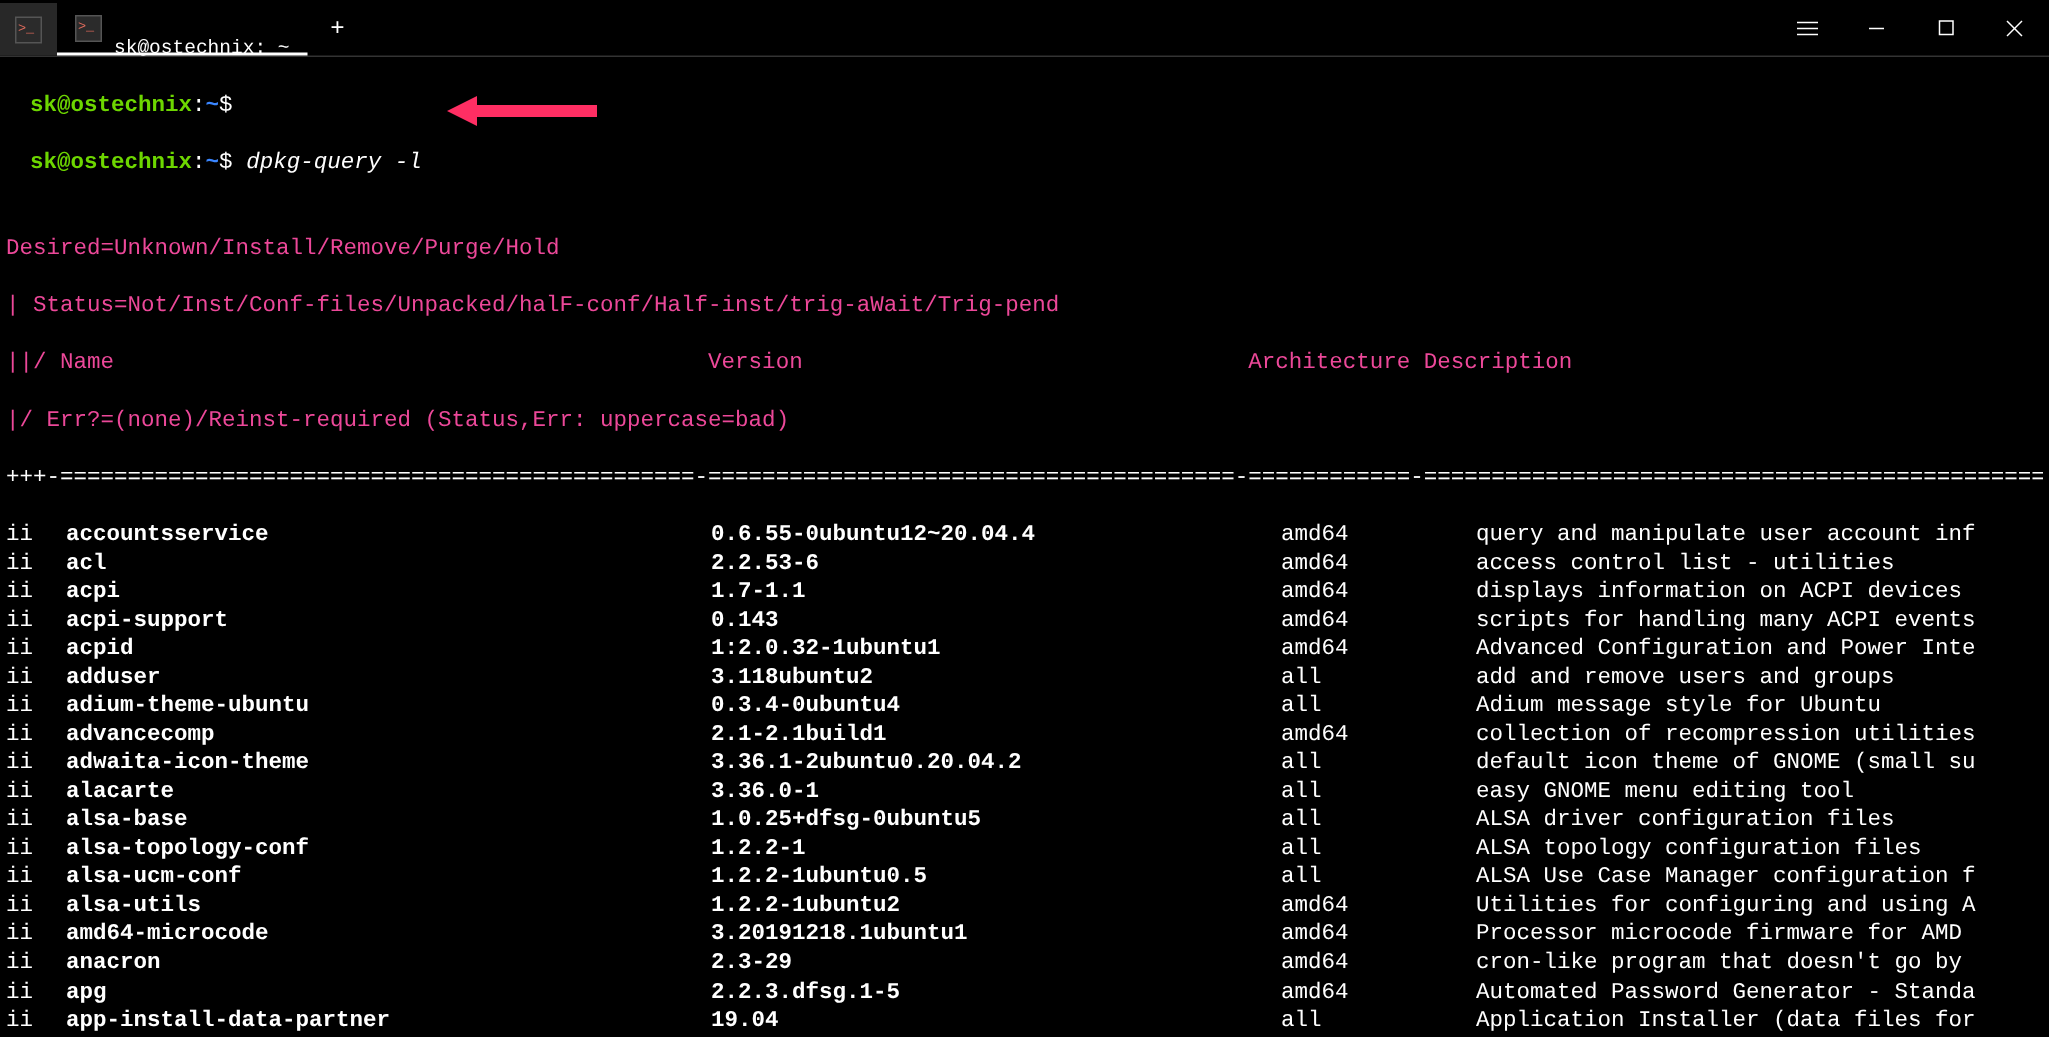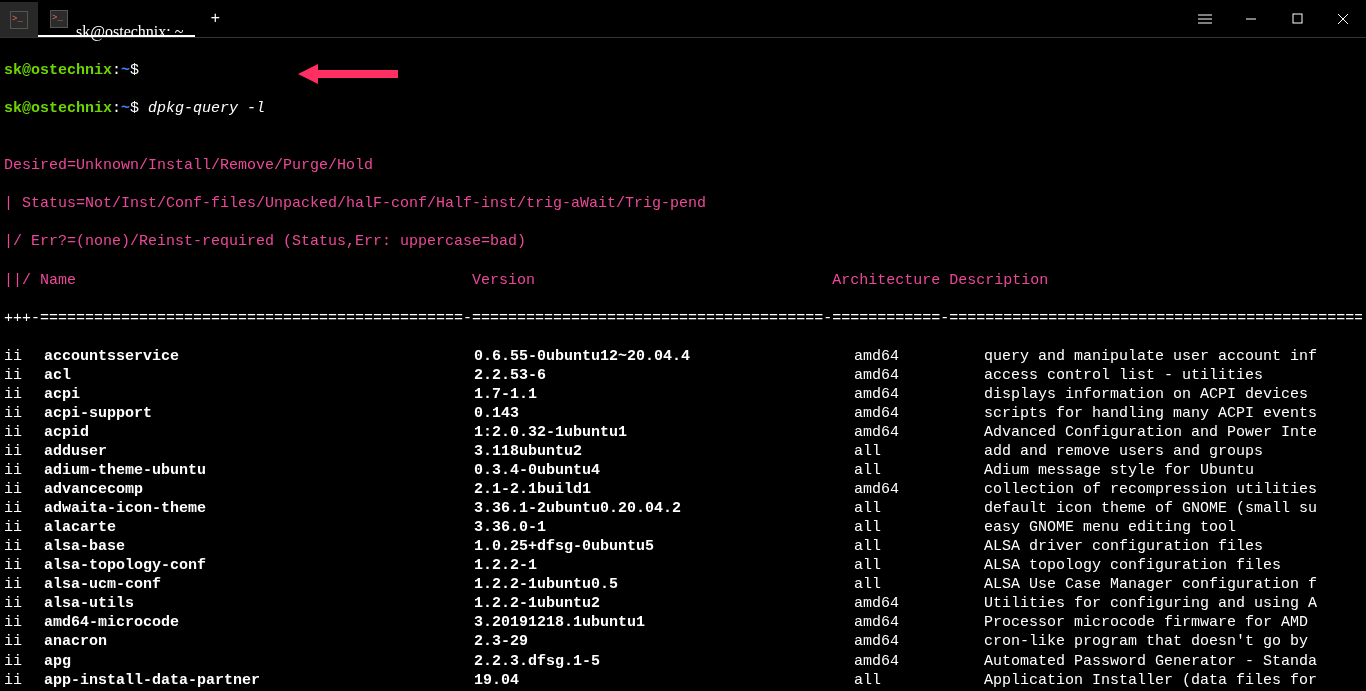--- a/index.html
+++ b/index.html
@@ -40,22 +40,22 @@
     }
     .tab.icon-only {
       background: #282828;
       padding: 0 10px;
     }
     .tab.active {
       border-bottom: 2px solid #fff;
       color: #fff;
     }
     .tab-title {
-      font-size: 16px;
-      font-family: Liberation Serif, serif;
+      font-size: 13px;
+      font-family: Liberation Mono, monospace;
       margin-top: 28px;
     }
     .addtab {
       width: 40px;
       display: flex;
       align-items: center;
       justify-content: center;
       color: #fff;
       font-size: 16px;
       cursor: pointer;
@@ -74,21 +74,21 @@
       justify-content: center;
       cursor: pointer;
       color: #fff;
     }
     .terminal {
       padding: 4px;
       white-space: pre;
       overflow: hidden;
       position: relative;
     }
-    .prompt-user { color: #6dd600; font-weight: bold; }
+    .prompt-user { color: #6dd600; font-weight: bold; margin-left: 16px; }
     .prompt-path { color: #3a86ff; font-weight: bold; }
     .prompt-sep { color: #fff; }
     .cmd { color: #fff; font-style: italic; }
     .arrow {
       position: absolute;
       left: 298px;
       top: 26px;
       display: flex;
       align-items: center;
     }
@@ -169,17 +169,17 @@
 
 <div class="terminal">
 <div><span class="prompt-user">sk@ostechnix</span><span class="prompt-sep">:</span><span class="prompt-path">~</span><span class="prompt-sep">$</span></div>
 <div><span class="prompt-user">sk@ostechnix</span><span class="prompt-sep">:</span><span class="prompt-path">~</span><span class="prompt-sep">$</span> <span class="cmd">dpkg-query -l</span></div>
 <div class="arrow">
   <div class="arrow-head"></div>
   <div class="arrow-line"></div>
 </div>
 <div class="hdr">Desired=Unknown/Install/Remove/Purge/Hold</div>
 <div class="hdr">| Status=Not/Inst/Conf-files/Unpacked/halF-conf/Half-inst/trig-aWait/Trig-pend</div>
+<div class="hdr">||/ Name                                            Version                                 Architecture Description</div>
 <div class="hdr">|/ Err?=(none)/Reinst-required (Status,Err: uppercase=bad)</div>
-<div class="hdr">||/ Name                                            Version                                 Architecture Description</div>
 <div class="ruler">+++-===============================================-=======================================-============-=================================================================================</div>
 <div id="pkg-list"><div class="pkg-line"><span class="col-status">ii</span><span class="col-name">accountsservice</span><span class="col-ver">0.6.55-0ubuntu12~20.04.4</span><span class="col-arch">amd64</span><span class="col-desc">query and manipulate user account inf</span></div><div class="pkg-line"><span class="col-status">ii</span><span class="col-name">acl</span><span class="col-ver">2.2.53-6</span><span class="col-arch">amd64</span><span class="col-desc">access control list - utilities</span></div><div class="pkg-line"><span class="col-status">ii</span><span class="col-name">acpi</span><span class="col-ver">1.7-1.1</span><span class="col-arch">amd64</span><span class="col-desc">displays information on ACPI devices</span></div><div class="pkg-line"><span class="col-status">ii</span><span class="col-name">acpi-support</span><span class="col-ver">0.143</span><span class="col-arch">amd64</span><span class="col-desc">scripts for handling many ACPI events</span></div><div class="pkg-line"><span class="col-status">ii</span><span class="col-name">acpid</span><span class="col-ver">1:2.0.32-1ubuntu1</span><span class="col-arch">amd64</span><span class="col-desc">Advanced Configuration and Power Inte</span></div><div class="pkg-line"><span class="col-status">ii</span><span class="col-name">adduser</span><span class="col-ver">3.118ubuntu2</span><span class="col-arch">all</span><span class="col-desc">add and remove users and groups</span></div><div class="pkg-line"><span class="col-status">ii</span><span class="col-name">adium-theme-ubuntu</span><span class="col-ver">0.3.4-0ubuntu4</span><span class="col-arch">all</span><span class="col-desc">Adium message style for Ubuntu</span></div><div class="pkg-line"><span class="col-status">ii</span><span class="col-name">advancecomp</span><span class="col-ver">2.1-2.1build1</span><span class="col-arch">amd64</span><span class="col-desc">collection of recompression utilities</span></div><div class="pkg-line"><span class="col-status">ii</span><span class="col-name">adwaita-icon-theme</span><span class="col-ver">3.36.1-2ubuntu0.20.04.2</span><span class="col-arch">all</span><span class="col-desc">default icon theme of GNOME (small su</span></div><div class="pkg-line"><span class="col-status">ii</span><span class="col-name">alacarte</span><span class="col-ver">3.36.0-1</span><span class="col-arch">all</span><span class="col-desc">easy GNOME menu editing tool</span></div><div class="pkg-line"><span class="col-status">ii</span><span class="col-name">alsa-base</span><span class="col-ver">1.0.25+dfsg-0ubuntu5</span><span class="col-arch">all</span><span class="col-desc">ALSA driver configuration files</span></div><div class="pkg-line"><span class="col-status">ii</span><span class="col-name">alsa-topology-conf</span><span class="col-ver">1.2.2-1</span><span class="col-arch">all</span><span class="col-desc">ALSA topology configuration files</span></div><div class="pkg-line"><span class="col-status">ii</span><span class="col-name">alsa-ucm-conf</span><span class="col-ver">1.2.2-1ubuntu0.5</span><span class="col-arch">all</span><span class="col-desc">ALSA Use Case Manager configuration f</span></div><div class="pkg-line"><span class="col-status">ii</span><span class="col-name">alsa-utils</span><span class="col-ver">1.2.2-1ubuntu2</span><span class="col-arch">amd64</span><span class="col-desc">Utilities for configuring and using A</span></div><div class="pkg-line"><span class="col-status">ii</span><span class="col-name">amd64-microcode</span><span class="col-ver">3.20191218.1ubuntu1</span><span class="col-arch">amd64</span><span class="col-desc">Processor microcode firmware for AMD</span></div><div class="pkg-line"><span class="col-status">ii</span><span class="col-name">anacron</span><span class="col-ver">2.3-29</span><span class="col-arch">amd64</span><span class="col-desc">cron-like program that doesn't go by </span></div><div class="pkg-line"><span class="col-status">ii</span><span class="col-name">apg</span><span class="col-ver">2.2.3.dfsg.1-5</span><span class="col-arch">amd64</span><span class="col-desc">Automated Password Generator - Standa</span></div><div class="pkg-line"><span class="col-status">ii</span><span class="col-name">app-install-data-partner</span><span class="col-ver">19.04</span><span class="col-arch">all</span><span class="col-desc">Application Installer (data files for</span></div><div class="pkg-line"><span class="col-status">ii</span><span class="col-name">apparmor</span><span class="col-ver">2.13.3-7ubuntu5.1</span><span class="col-arch">amd64</span><span class="col-desc">user-space parser utility for AppArmor</span></div></div>
 </div>
 
 </body></html>

